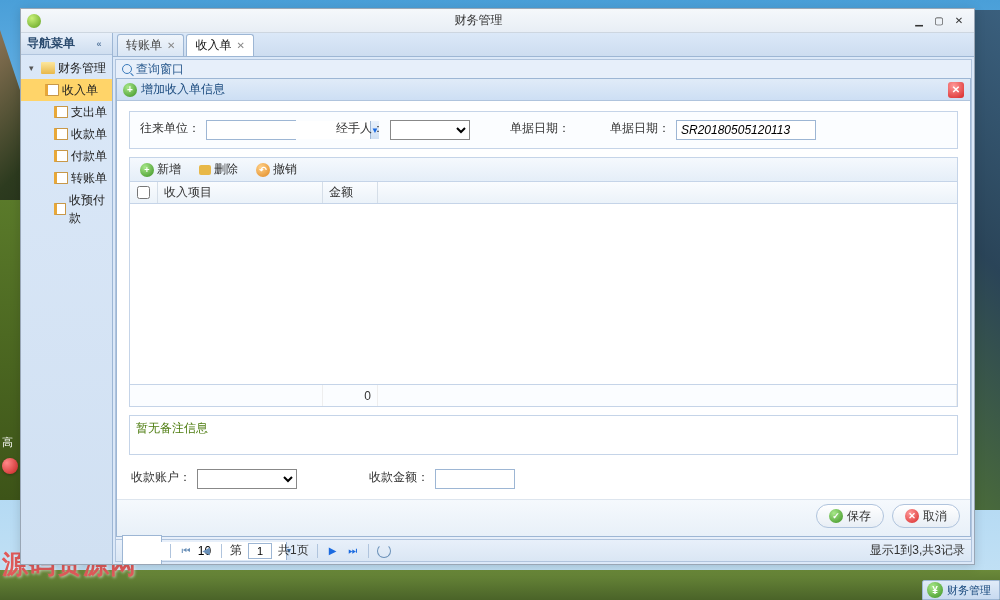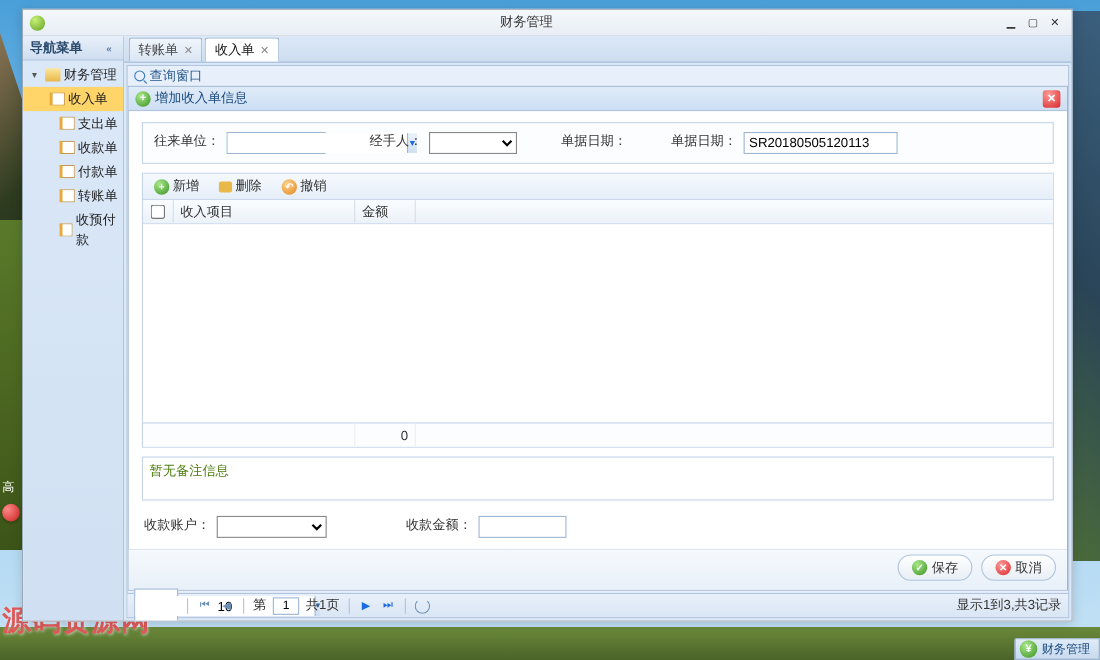--- a/index.html
+++ b/index.html
@@ -188,21 +188,21 @@
                 <input class="combo-input" style="">
                 <div class="combo-btn blue-arrow">▼</div>
               </div>
               <div class="form-sep"></div>
               <span class="form-label">经手人：</span>
               <select class="select-native" style="width:80px"></select>
               <div class="form-sep"></div>
               <span class="form-label">单据日期：</span>
               <div class="form-sep"></div>
               <span class="form-label">单据日期：</span>
-              <input class="text-input" style="width: 140px;" value="SR20180505120113">
+              <input class="text-input" style="width: 140px; font-style: italic;" value="SR20180505120113">
             </div>
 
             <div class="grid-zone">
               <div class="grid-toolbar">
                 <div class="tb-btn">
                   <span class="tb-icon add">+</span>
                   <span>新增</span>
                 </div>
                 <div class="tb-btn">
                   <span class="tb-icon del"></span>

